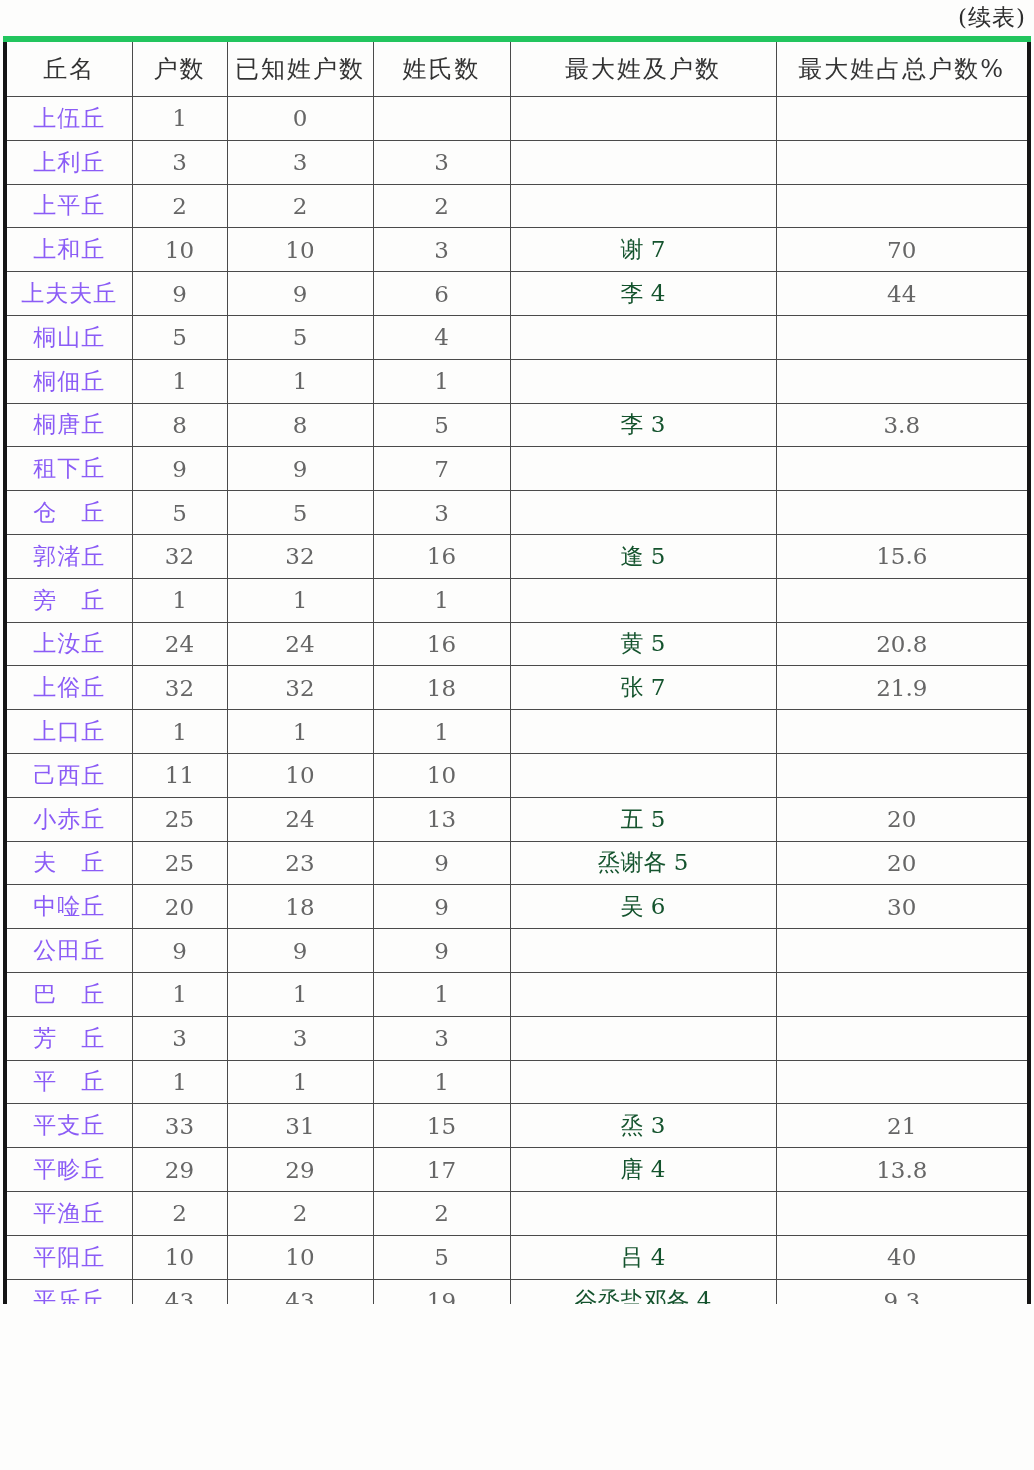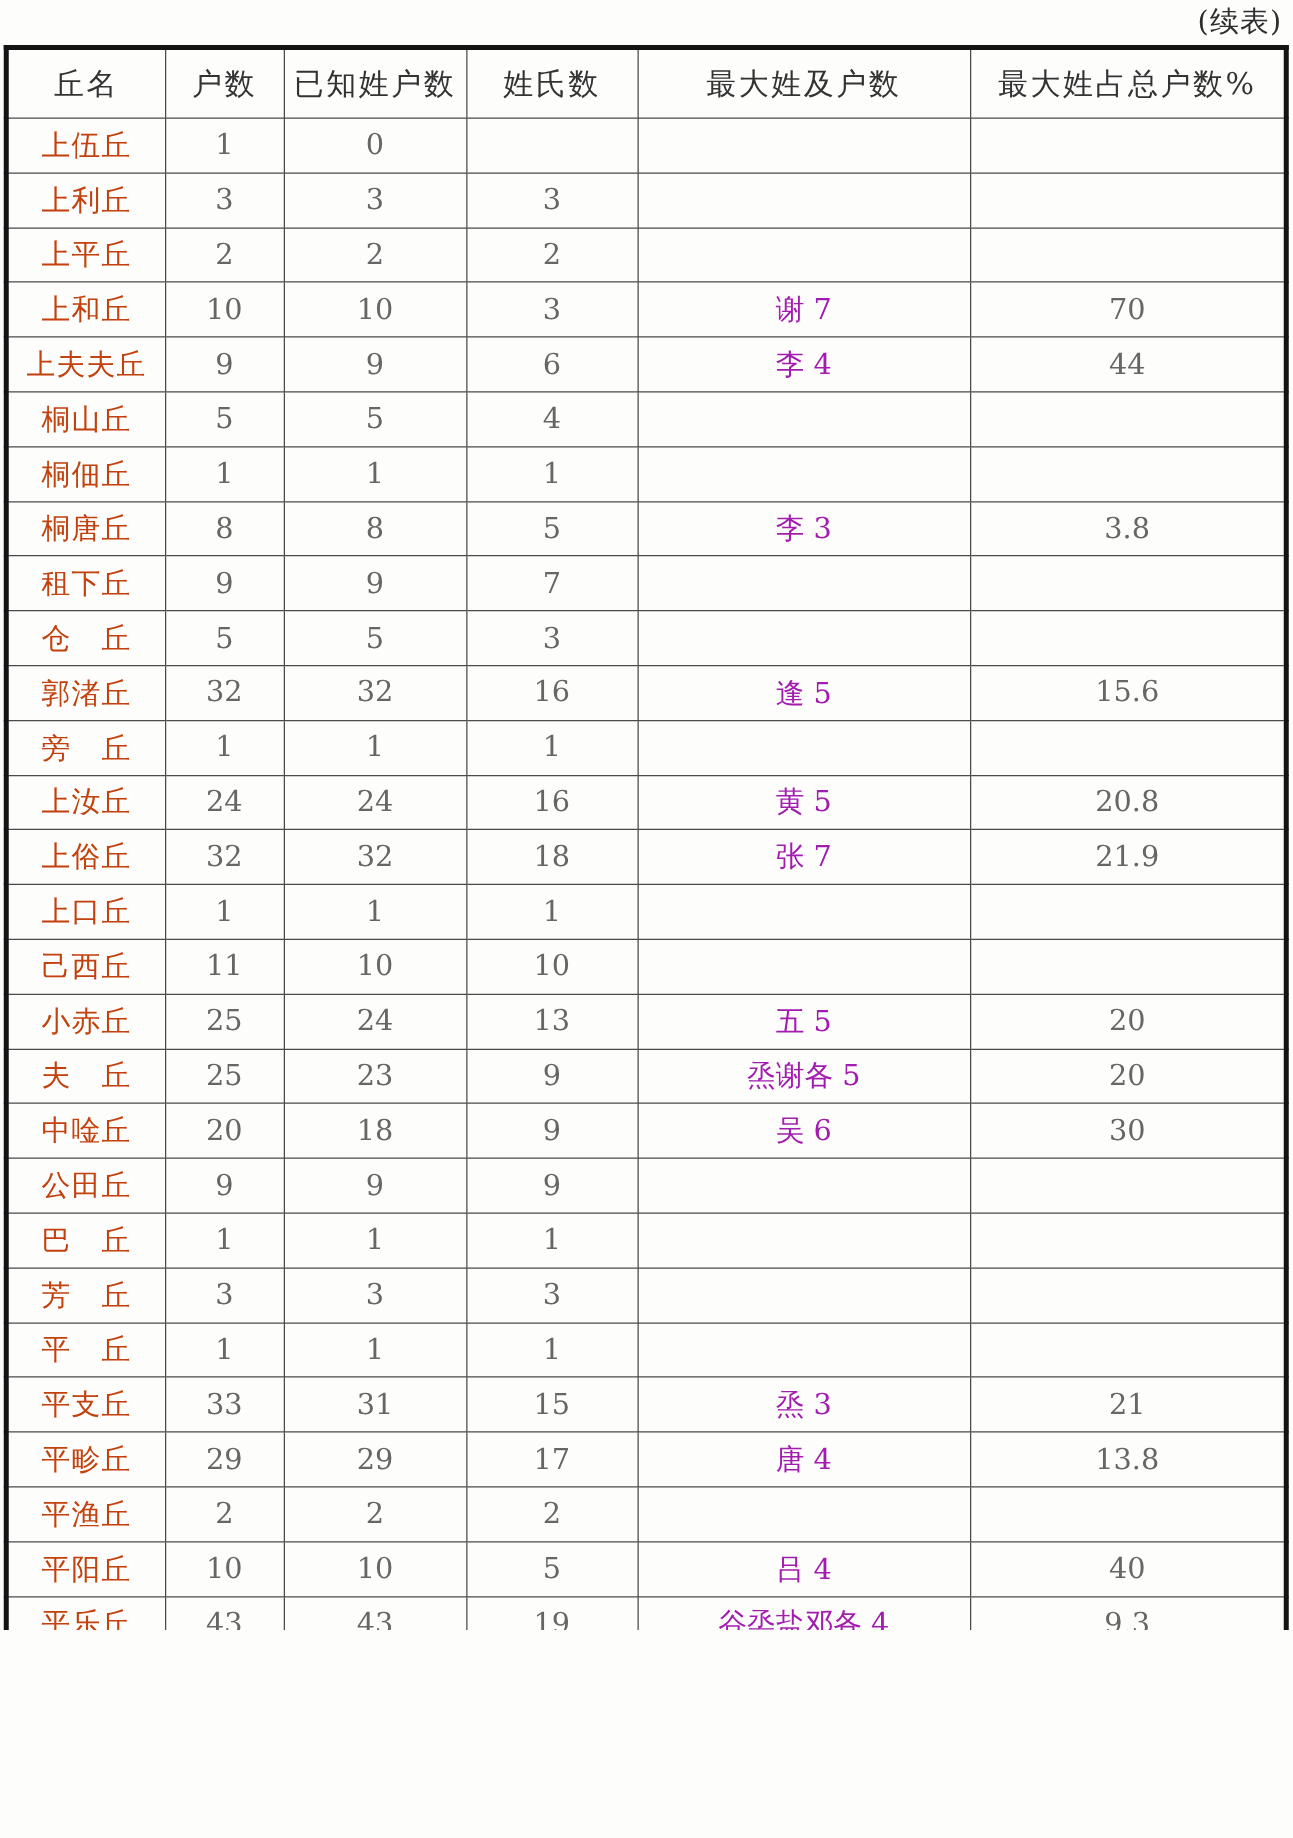--- a/index.html
+++ b/index.html
@@ -47,33 +47,33 @@
     font-size: 24px;
     font-weight: normal;
     color: #333333;
     letter-spacing: 2px;
   }
   table.stat-table td {
     height: 42.8px;
     font-size: 23px;
   }
   td.c-name {
-    color: #c2410c;
+    color: #8b5cf6;
     letter-spacing: 1px;
   }
   td.c-num {
     color: #666666;
     font-size: 22px;
   }
   td.c-surname {
-    color: #a21caf;
+    color: #14532d;
   }
   
   table.stat-table thead th {
-    border-top: 2px solid #22c55e;
+    border-top: 6px solid #22c55e;
   }
 </style>
 </head>
 <body>
 
 <div class="page">
 
   <div class="cont-note">(续表)</div>
 
   <table class="stat-table">

